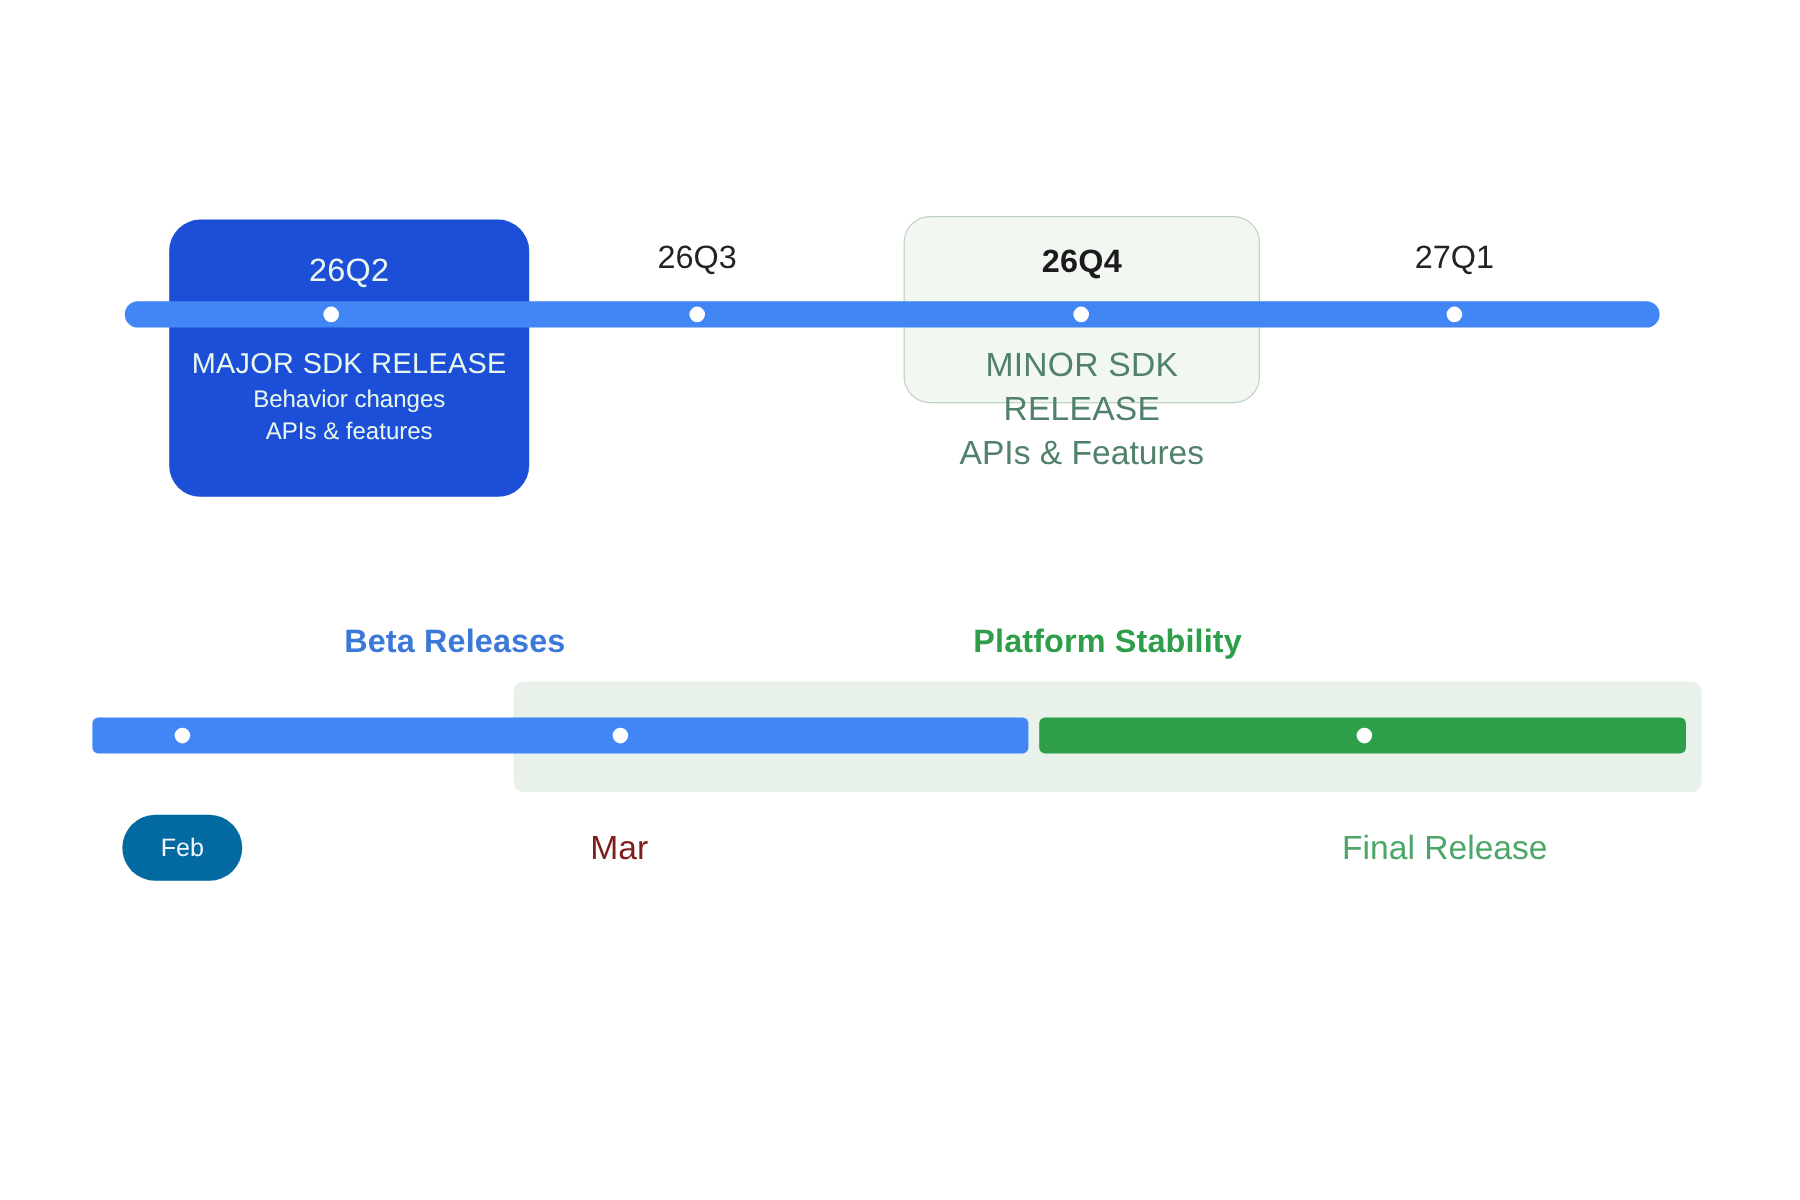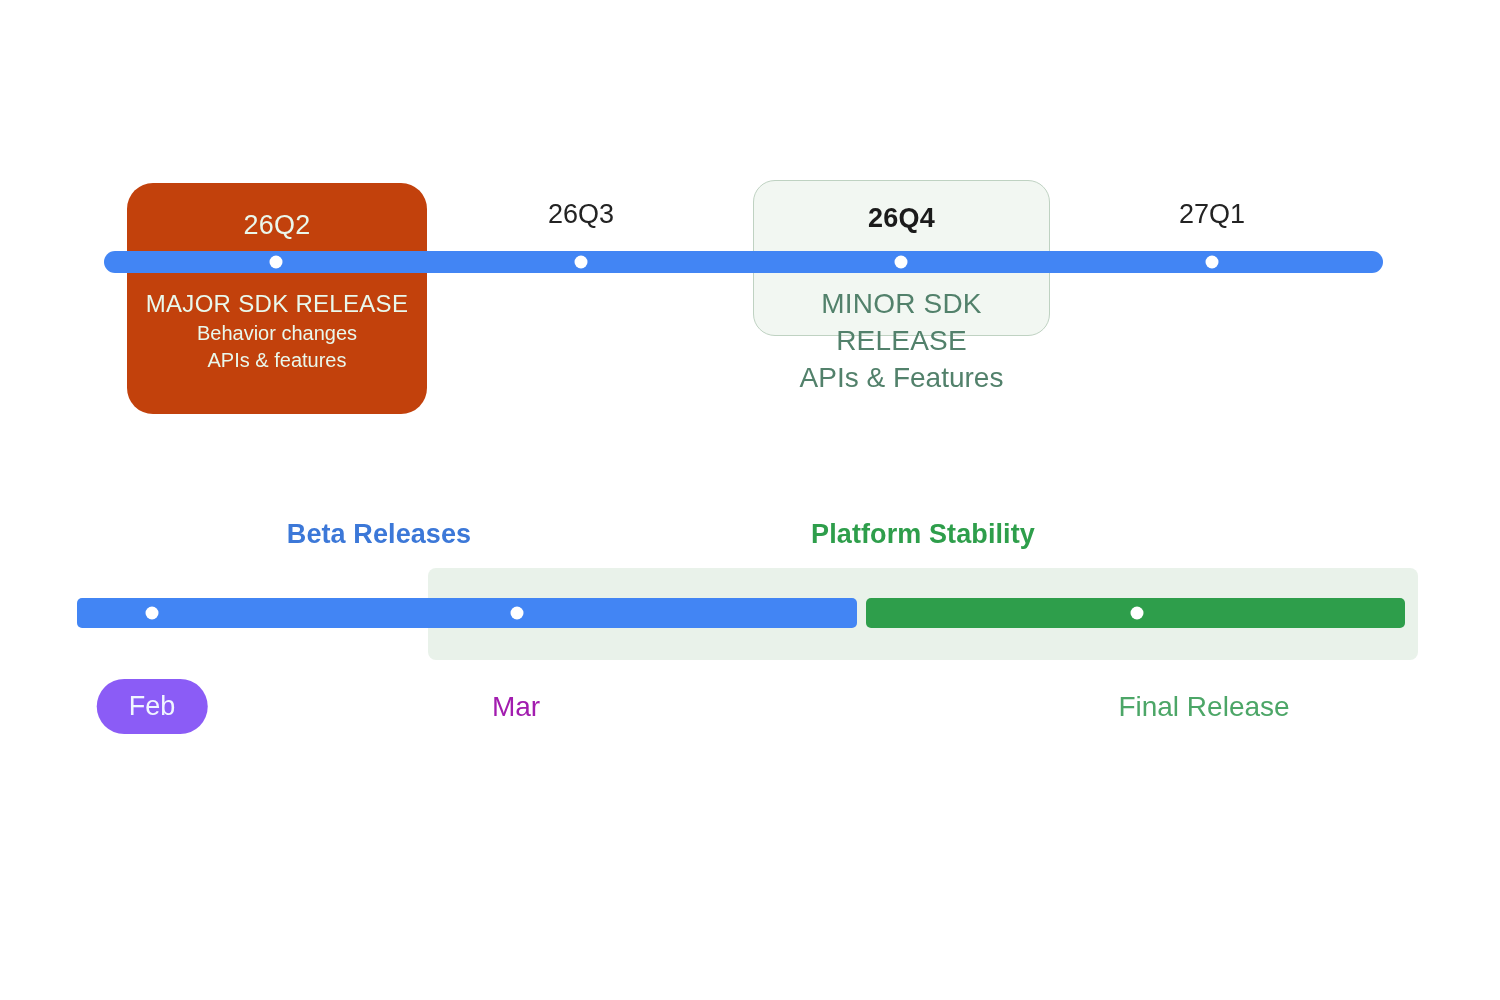--- a/index.html
+++ b/index.html
@@ -24,25 +24,25 @@
   }
 
   
 
   .q-box {
     position: absolute;
     box-sizing: border-box;
     border-radius: 26px;
   }
   .q-box.major {
-    left: 127px;
+    left: 141px;
     top: 183px;
     width: 300px;
     height: 231px;
-    background: #c2410c;
+    background: #1d4ed8;
   }
   .q-box.minor {
     left: 753px;
     top: 180px;
     width: 297px;
     height: 156px;
     background: #F2F7F2;
     border: 1px solid #BFD2C2;
     border-radius: 22px;
   }
@@ -166,35 +166,35 @@
     transform: translate(-50%, -50%);
   }
 
   .month-pill {
     position: absolute;
     top: 679px;
     height: 55px;
     line-height: 55px;
     padding: 0 32px;
     border-radius: 28px;
-    background: #8b5cf6;
+    background: #0369a1;
     color: #F0F5FF;
-    font-size: 27px;
+    font-size: 21px;
     transform: translateX(-50%);
     text-align: center;
     box-sizing: border-box;
   }
 
   .month-plain {
     position: absolute;
     top: 679px;
     height: 55px;
     line-height: 55px;
     font-size: 28px;
-    color: #a21caf;
+    color: #7f1d1d;
     transform: translateX(-50%);
     text-align: center;
     white-space: nowrap;
   }
   .month-plain.green { color: #4CA667; }
 </style>
 </head>
 <body>
 
 <div id="canvas">

